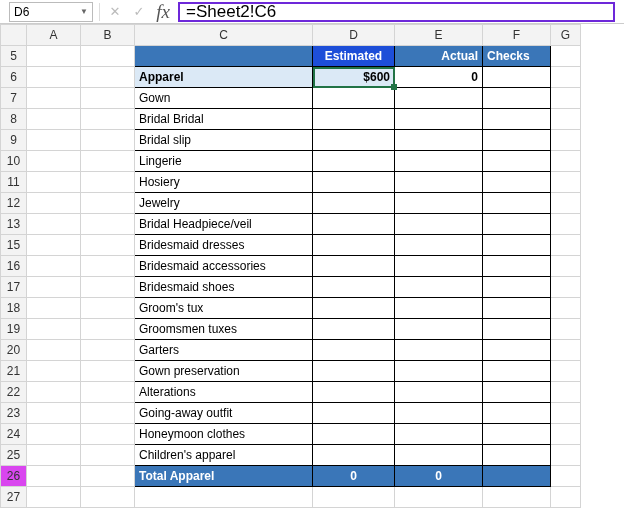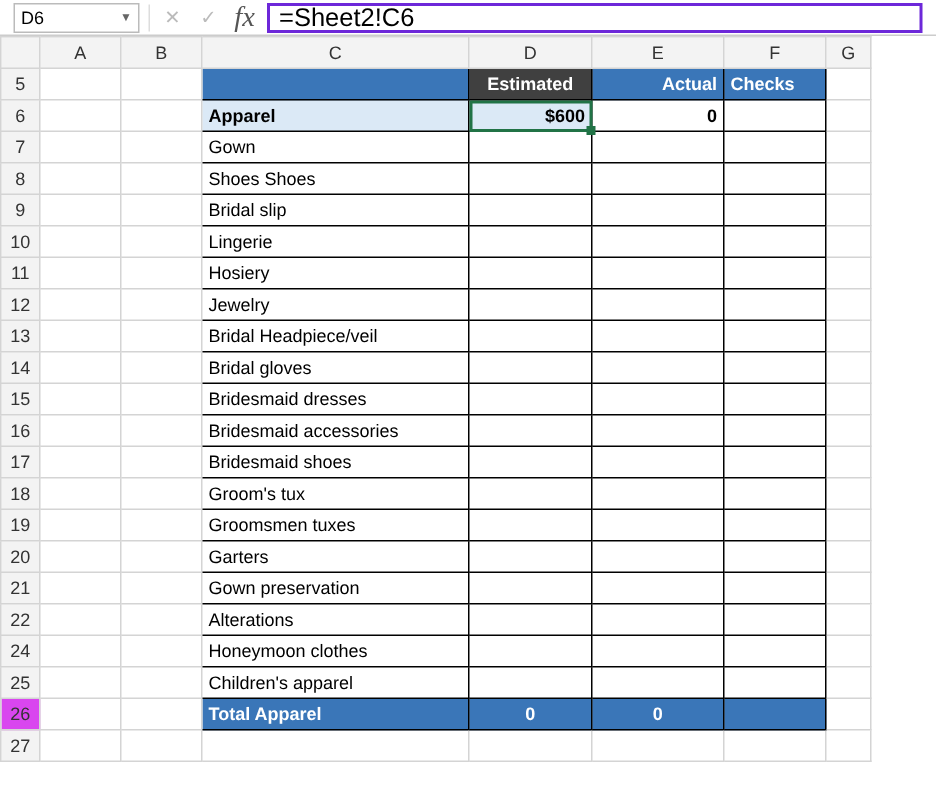--- a/index.html
+++ b/index.html
@@ -174,21 +174,21 @@
           <th class="rowhdr">5</th>
           <td>
             <div class="cell"></div>
           </td>
           <td>
             <div class="cell"></div>
           </td>
           <td style="background: rgb(58, 118, 184); border: 1px solid rgb(0, 0, 0);">
             <div class="cell"></div>
           </td>
-          <td style="background: #404040; color: rgb(255, 255, 255); font-weight: bold; border: 1px solid rgb(0, 0, 0);">
+          <td style="background: #1d4ed8; color: rgb(255, 255, 255); font-weight: bold; border: 1px solid rgb(0, 0, 0);">
             <div class="cell" style="justify-content: center;">Estimated</div>
           </td>
           <td style="background: rgb(58, 118, 184); color: rgb(255, 255, 255); font-weight: bold; border: 1px solid rgb(0, 0, 0);">
             <div class="cell" style="justify-content: flex-end;">Actual</div>
           </td>
           <td style="background: rgb(58, 118, 184); color: rgb(255, 255, 255); font-weight: bold; border: 1px solid rgb(0, 0, 0);">
             <div class="cell" style="justify-content: flex-start;">Checks</div>
           </td>
           <td>
             <div class="cell"></div>
@@ -244,21 +244,21 @@
         </tr>
         <tr class="data-row">
           <th class="rowhdr">8</th>
           <td>
             <div class="cell"></div>
           </td>
           <td>
             <div class="cell"></div>
           </td>
           <td class="dark">
-            <div class="cell">Shoes Shoes</div>
+            <div class="cell">Bridal Bridal</div>
           </td>
           <td class="dark">
             <div class="cell num"></div>
           </td>
           <td class="dark">
             <div class="cell num"></div>
           </td>
           <td class="dark">
             <div class="cell"></div>
           </td>
@@ -380,44 +380,20 @@
             <div class="cell num"></div>
           </td>
           <td class="dark">
             <div class="cell"></div>
           </td>
           <td>
             <div class="cell"></div>
           </td>
         </tr>
         <tr class="data-row">
-          <th class="rowhdr">14</th>
-          <td>
-            <div class="cell"></div>
-          </td>
-          <td>
-            <div class="cell"></div>
-          </td>
-          <td class="dark">
-            <div class="cell">Bridal gloves</div>
-          </td>
-          <td class="dark">
-            <div class="cell num"></div>
-          </td>
-          <td class="dark">
-            <div class="cell num"></div>
-          </td>
-          <td class="dark">
-            <div class="cell"></div>
-          </td>
-          <td>
-            <div class="cell"></div>
-          </td>
-        </tr>
-        <tr class="data-row">
           <th class="rowhdr">15</th>
           <td>
             <div class="cell"></div>
           </td>
           <td>
             <div class="cell"></div>
           </td>
           <td class="dark">
             <div class="cell">Bridesmaid dresses</div>
           </td>
@@ -581,20 +557,44 @@
         <tr class="data-row">
           <th class="rowhdr">22</th>
           <td>
             <div class="cell"></div>
           </td>
           <td>
             <div class="cell"></div>
           </td>
           <td class="dark">
             <div class="cell">Alterations</div>
+          </td>
+          <td class="dark">
+            <div class="cell num"></div>
+          </td>
+          <td class="dark">
+            <div class="cell num"></div>
+          </td>
+          <td class="dark">
+            <div class="cell"></div>
+          </td>
+          <td>
+            <div class="cell"></div>
+          </td>
+        </tr>
+        <tr class="data-row">
+          <th class="rowhdr">23</th>
+          <td>
+            <div class="cell"></div>
+          </td>
+          <td>
+            <div class="cell"></div>
+          </td>
+          <td class="dark">
+            <div class="cell">Going-away outfit</div>
           </td>
           <td class="dark">
             <div class="cell num"></div>
           </td>
           <td class="dark">
             <div class="cell num"></div>
           </td>
           <td class="dark">
             <div class="cell"></div>
           </td>

